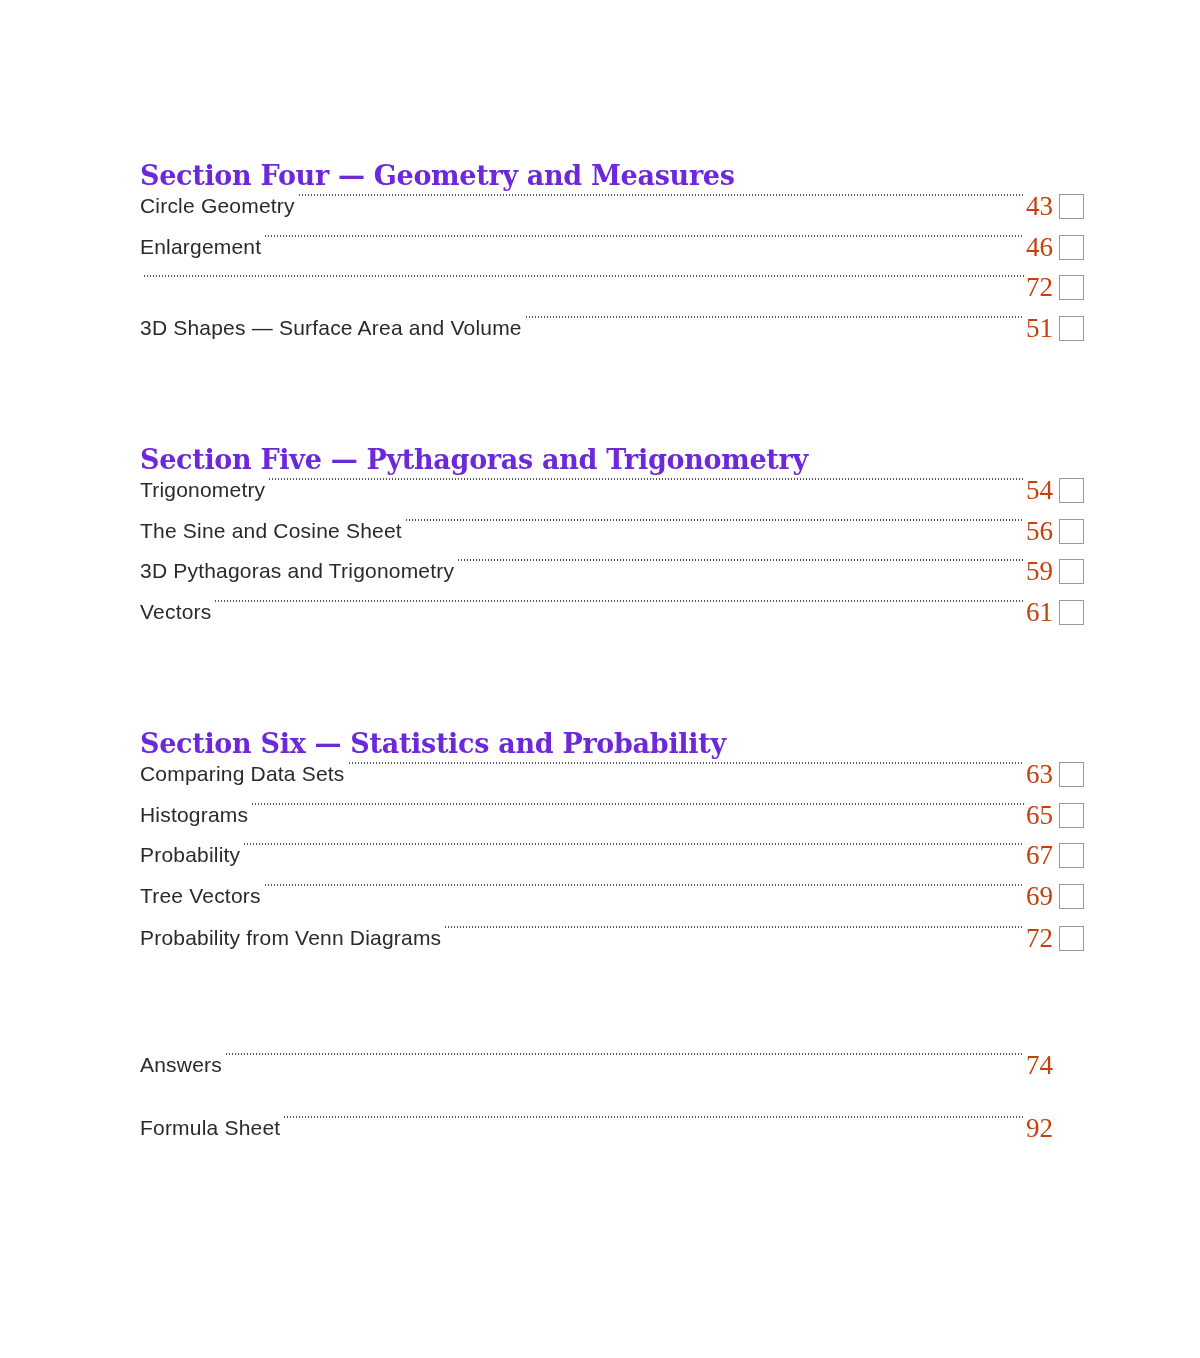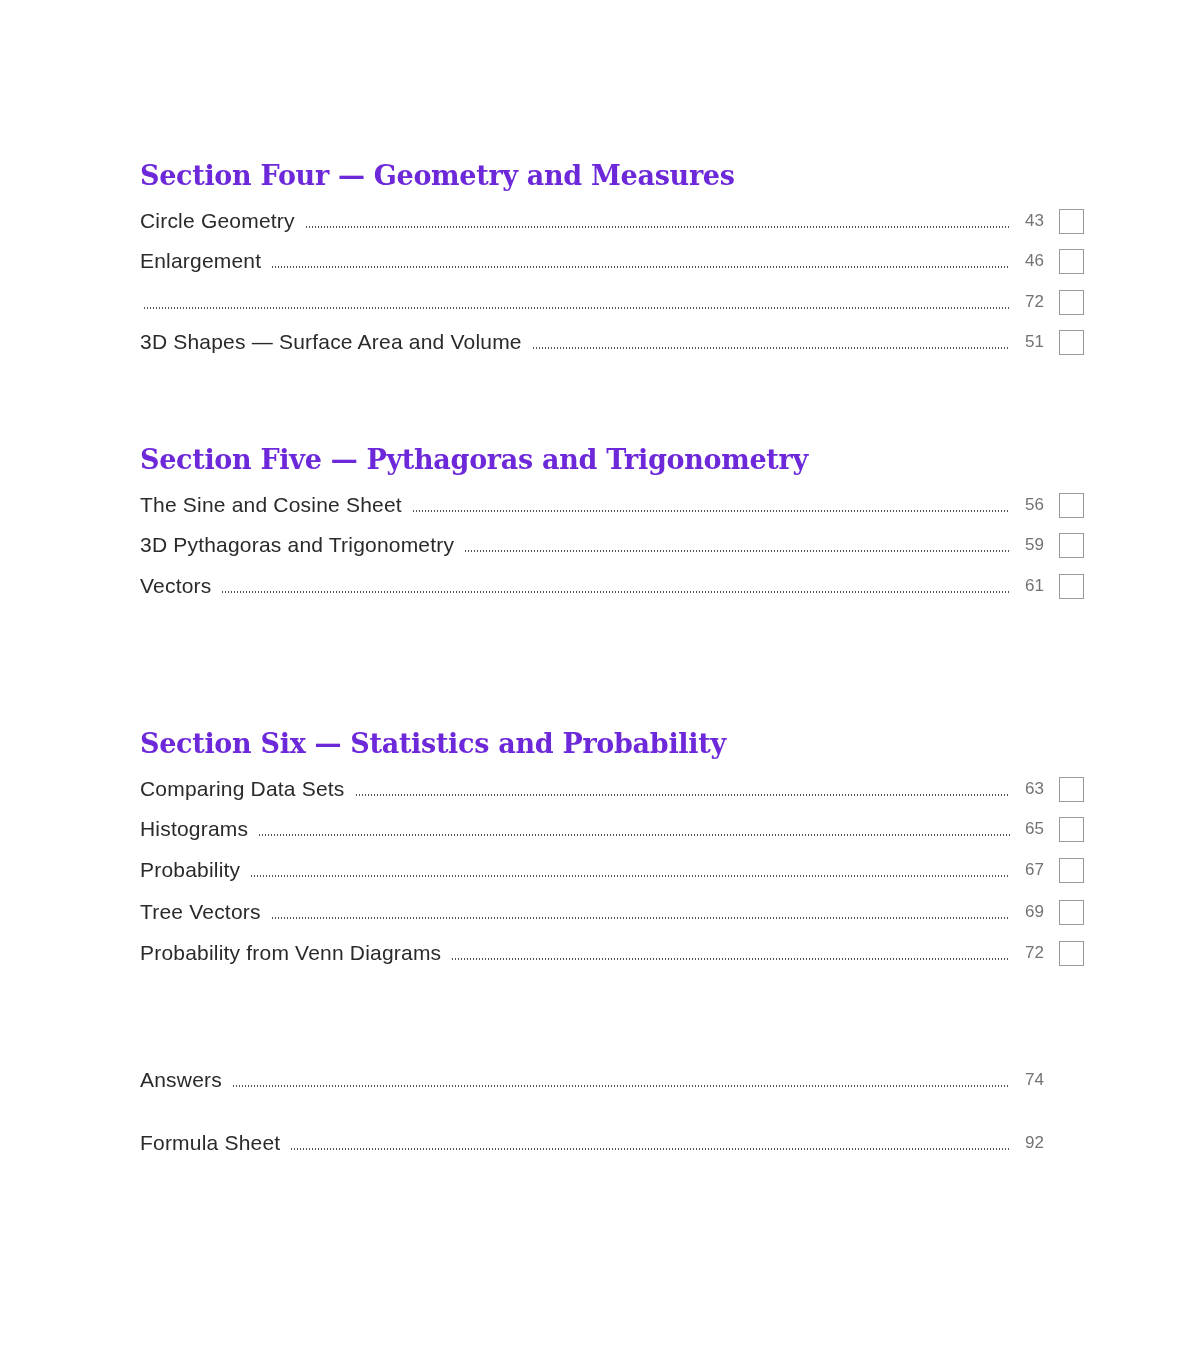--- a/index.html
+++ b/index.html
@@ -32,24 +32,23 @@
       letter-spacing: -0.3px;
       color: #6d28d9;
       margin: 0;
       height: 36px;
       line-height: 36px;
       white-space: nowrap;
     }
     .entry {
       position: relative;
       display: flex;
-      align-items: flex-end;
+      align-items: flex-start;
       height: 40.5px;
       width: 944px;
-      gap: 7px;
     }
     .entry-label {
       font-family: "Liberation Sans", sans-serif;
       font-weight: normal;
       font-size: 21px;
       color: #2a2a2a;
       white-space: nowrap;
       line-height: 24px;
       padding-bottom: 2px;
       letter-spacing: 0.2px;
@@ -57,23 +56,23 @@
     .leader {
       flex: 1 1 auto;
       height: 2px;
       margin: 0 2px 7px 3px;
       background-image: radial-gradient(circle, #555 0.7px, transparent 0.9px);
       background-size: 3px 2px;
       background-repeat: repeat-x;
       background-position: left center;
     }
     .page-num {
-      font-family: Liberation Sans, sans-serif;
-      font-size: 17px;
-      color: #737373;
+      font-family: Liberation Serif, serif;
+      font-size: 27px;
+      color: #c2410c;
       line-height: 24px;
       padding-bottom: 2px;
       width: 25px;
       text-align: right;
       white-space: nowrap;
     }
     .checkbox {
       width: 25px;
       height: 25px;
       border: 1.5px solid #9a9a9a;
@@ -123,20 +122,26 @@
       <span class="entry-label">3D Shapes — Surface Area and Volume</span>
       <span class="leader"></span>
       <span class="page-num">51</span>
       <span class="checkbox"></span>
     </div>
   </div>
 
   <div class="section" style="top:442px;">
     <h2 class="section-title">Section Five — Pythagoras and Trigonometry</h2>
     <div class="entry">
+      <span class="entry-label">Trigonometry</span>
+      <span class="leader"></span>
+      <span class="page-num">54</span>
+      <span class="checkbox"></span>
+    </div>
+    <div class="entry">
       <span class="entry-label">The Sine and Cosine Sheet</span>
       <span class="leader"></span>
       <span class="page-num">56</span>
       <span class="checkbox"></span>
     </div>
     <div class="entry">
       <span class="entry-label">3D Pythagoras and Trigonometry</span>
       <span class="leader"></span>
       <span class="page-num">59</span>
       <span class="checkbox"></span>

